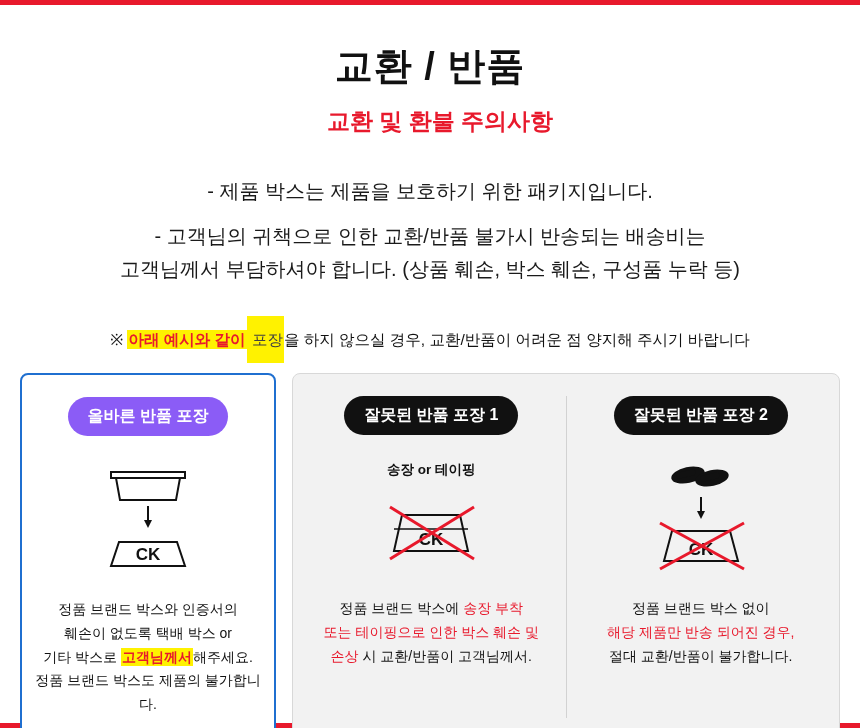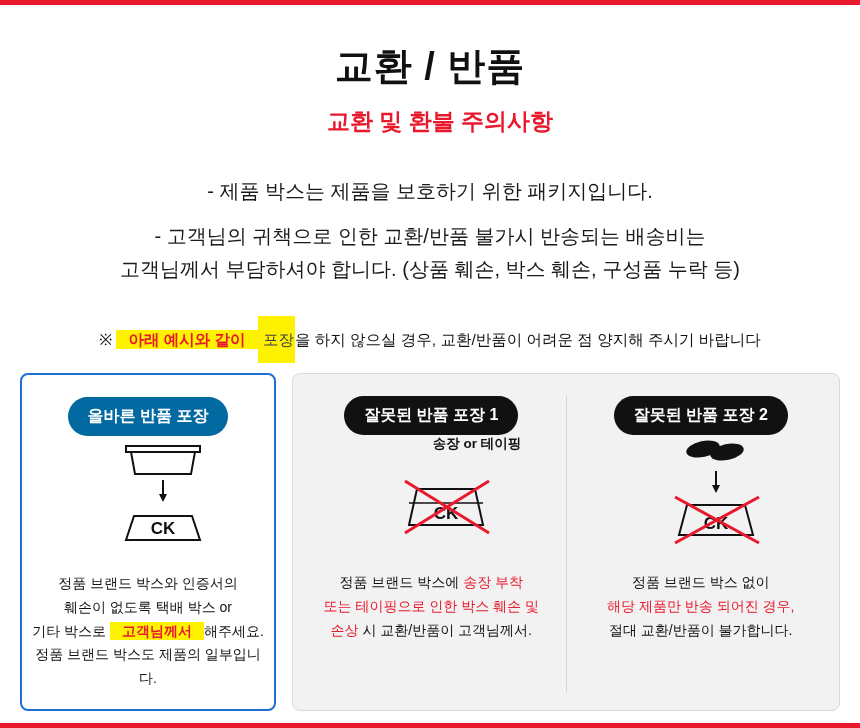--- a/index.html
+++ b/index.html
@@ -54,21 +54,21 @@
   .warn {
     margin-top: 42px;
     text-align: center;
     font-size: 15.5px;
     color: #111111;
   }
   .hl {
     background: #fff200;
     color: #e8192c;
     font-weight: bold;
-    padding: 1px 12px;
+    padding: 1px 1px;
   }
   .hl-dark {
     background: #fff200;
     color: #404040;
     padding: 15px 1px;
   }
   .cards {
     position: relative;
     margin: 22px auto 0 auto;
     width: 820px;
@@ -113,30 +113,31 @@
     margin: 0 2px;
   }
   .pill {
     border-radius: 20px;
     padding: 9px 20px;
     font-size: 16px;
     font-weight: bold;
     color: #ffffff;
     white-space: nowrap;
   }
-  .pill.blue { background: #0369a1; }
+  .pill.blue { background: #8b5cf6; }
   .pill.black { background: #111111; }
 
   .art {
     position: relative;
+    margin-top: 26px;
     height: 120px;
     width: 180px;
     display: flex;
     flex-direction: column;
-    align-items: flex-end;
+    align-items: center;
     justify-content: flex-start;
   }
   .art-label {
     font-size: 13.5px;
     color: #111111;
     margin-bottom: 6px;
     font-weight: bold;
   }
   .art-svg { display: block; }
   .caption {
@@ -183,21 +184,21 @@
           <polygon points="75,66 71,58 79,58" fill="#111"></polygon>
 
           <path d="M46 80 L104 80 L112 104 L38 104 Z" fill="none" stroke="#111" stroke-width="2"></path>
           <text x="75" y="98" font-family="Liberation Sans, sans-serif" font-size="17" font-weight="bold" text-anchor="middle" fill="#111">CK</text>
         </svg>
       </div>
       <div class="caption">
         <div>정품 브랜드 박스와 인증서의</div>
         <div>훼손이 없도록 택배 박스 or</div>
         <div>기타 박스로 <span class="hl">고객님께서</span>해주세요.</div>
-        <div>정품 브랜드 박스도 제품의 일부입니다.</div>
+        <div>정품 브랜드 박스도 제품의 불가합니다.</div>
       </div>
       <div class="spacer-flex"></div>
     </div>
 
     <div class="card badwrap">
 
       <div class="card-inner">
         <div class="pill black">잘못된 반품 포장 1</div>
         <div class="art">
           <div class="art-label">송장 or 테이핑</div>

